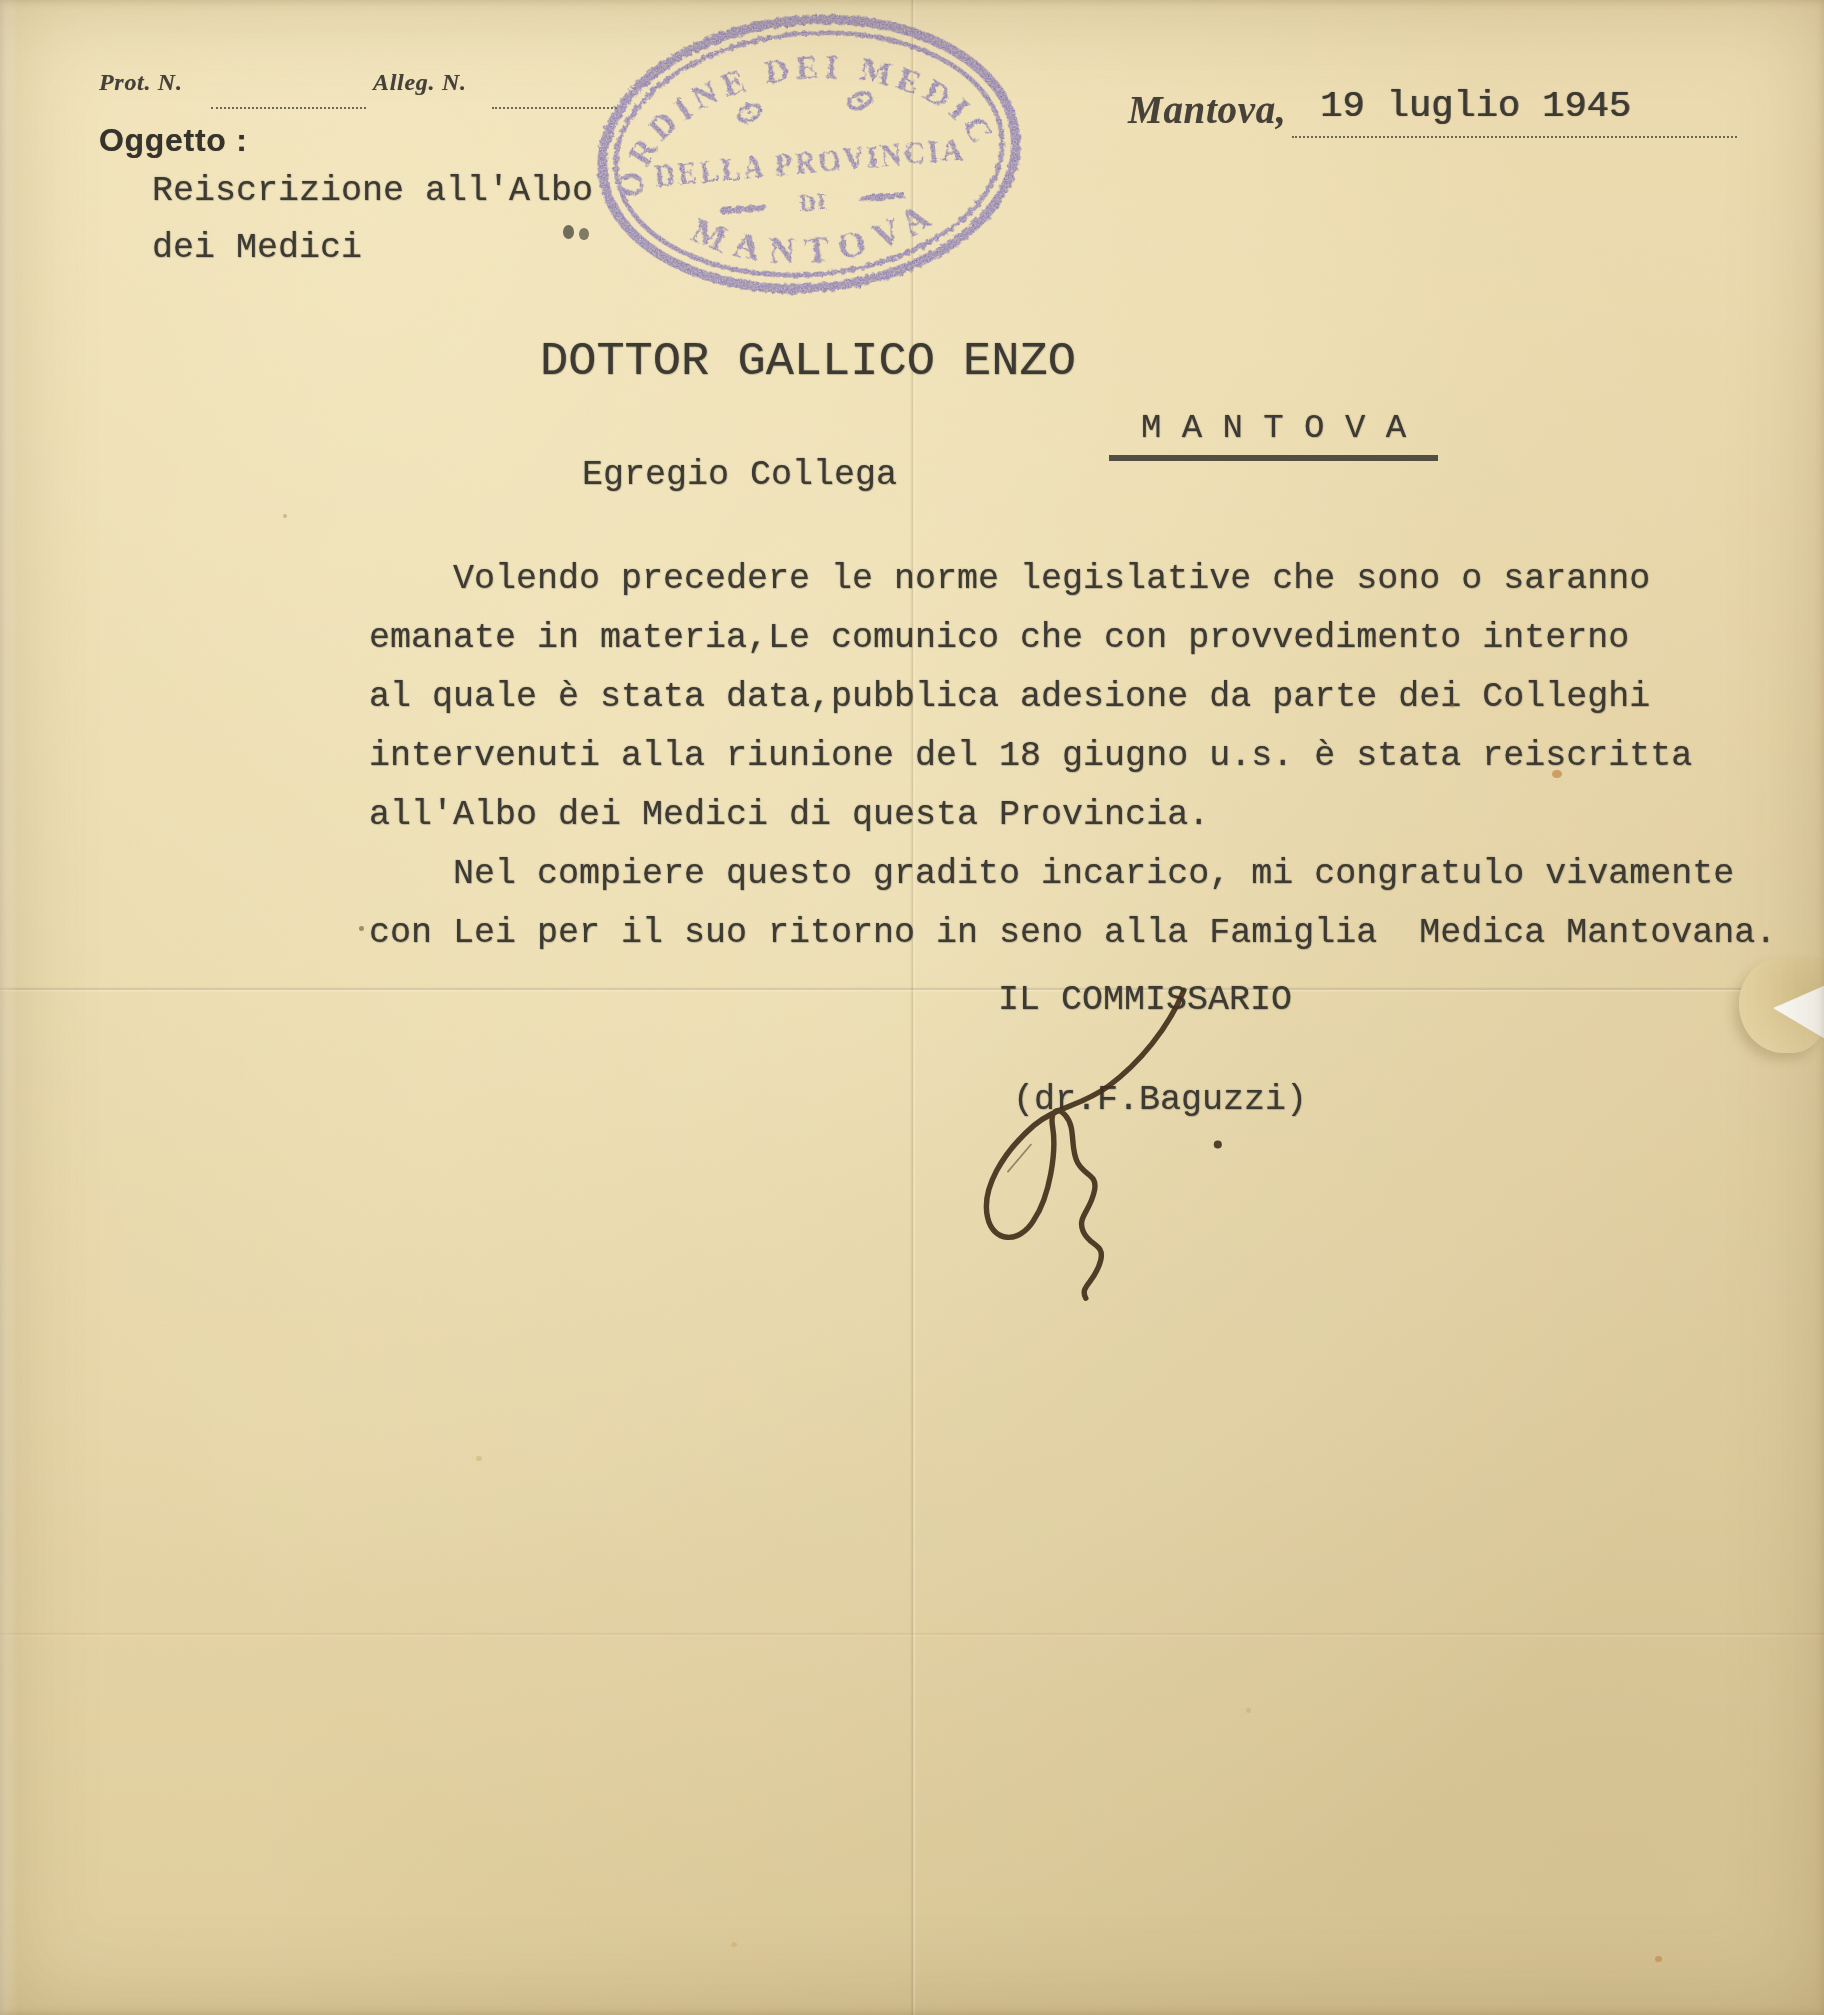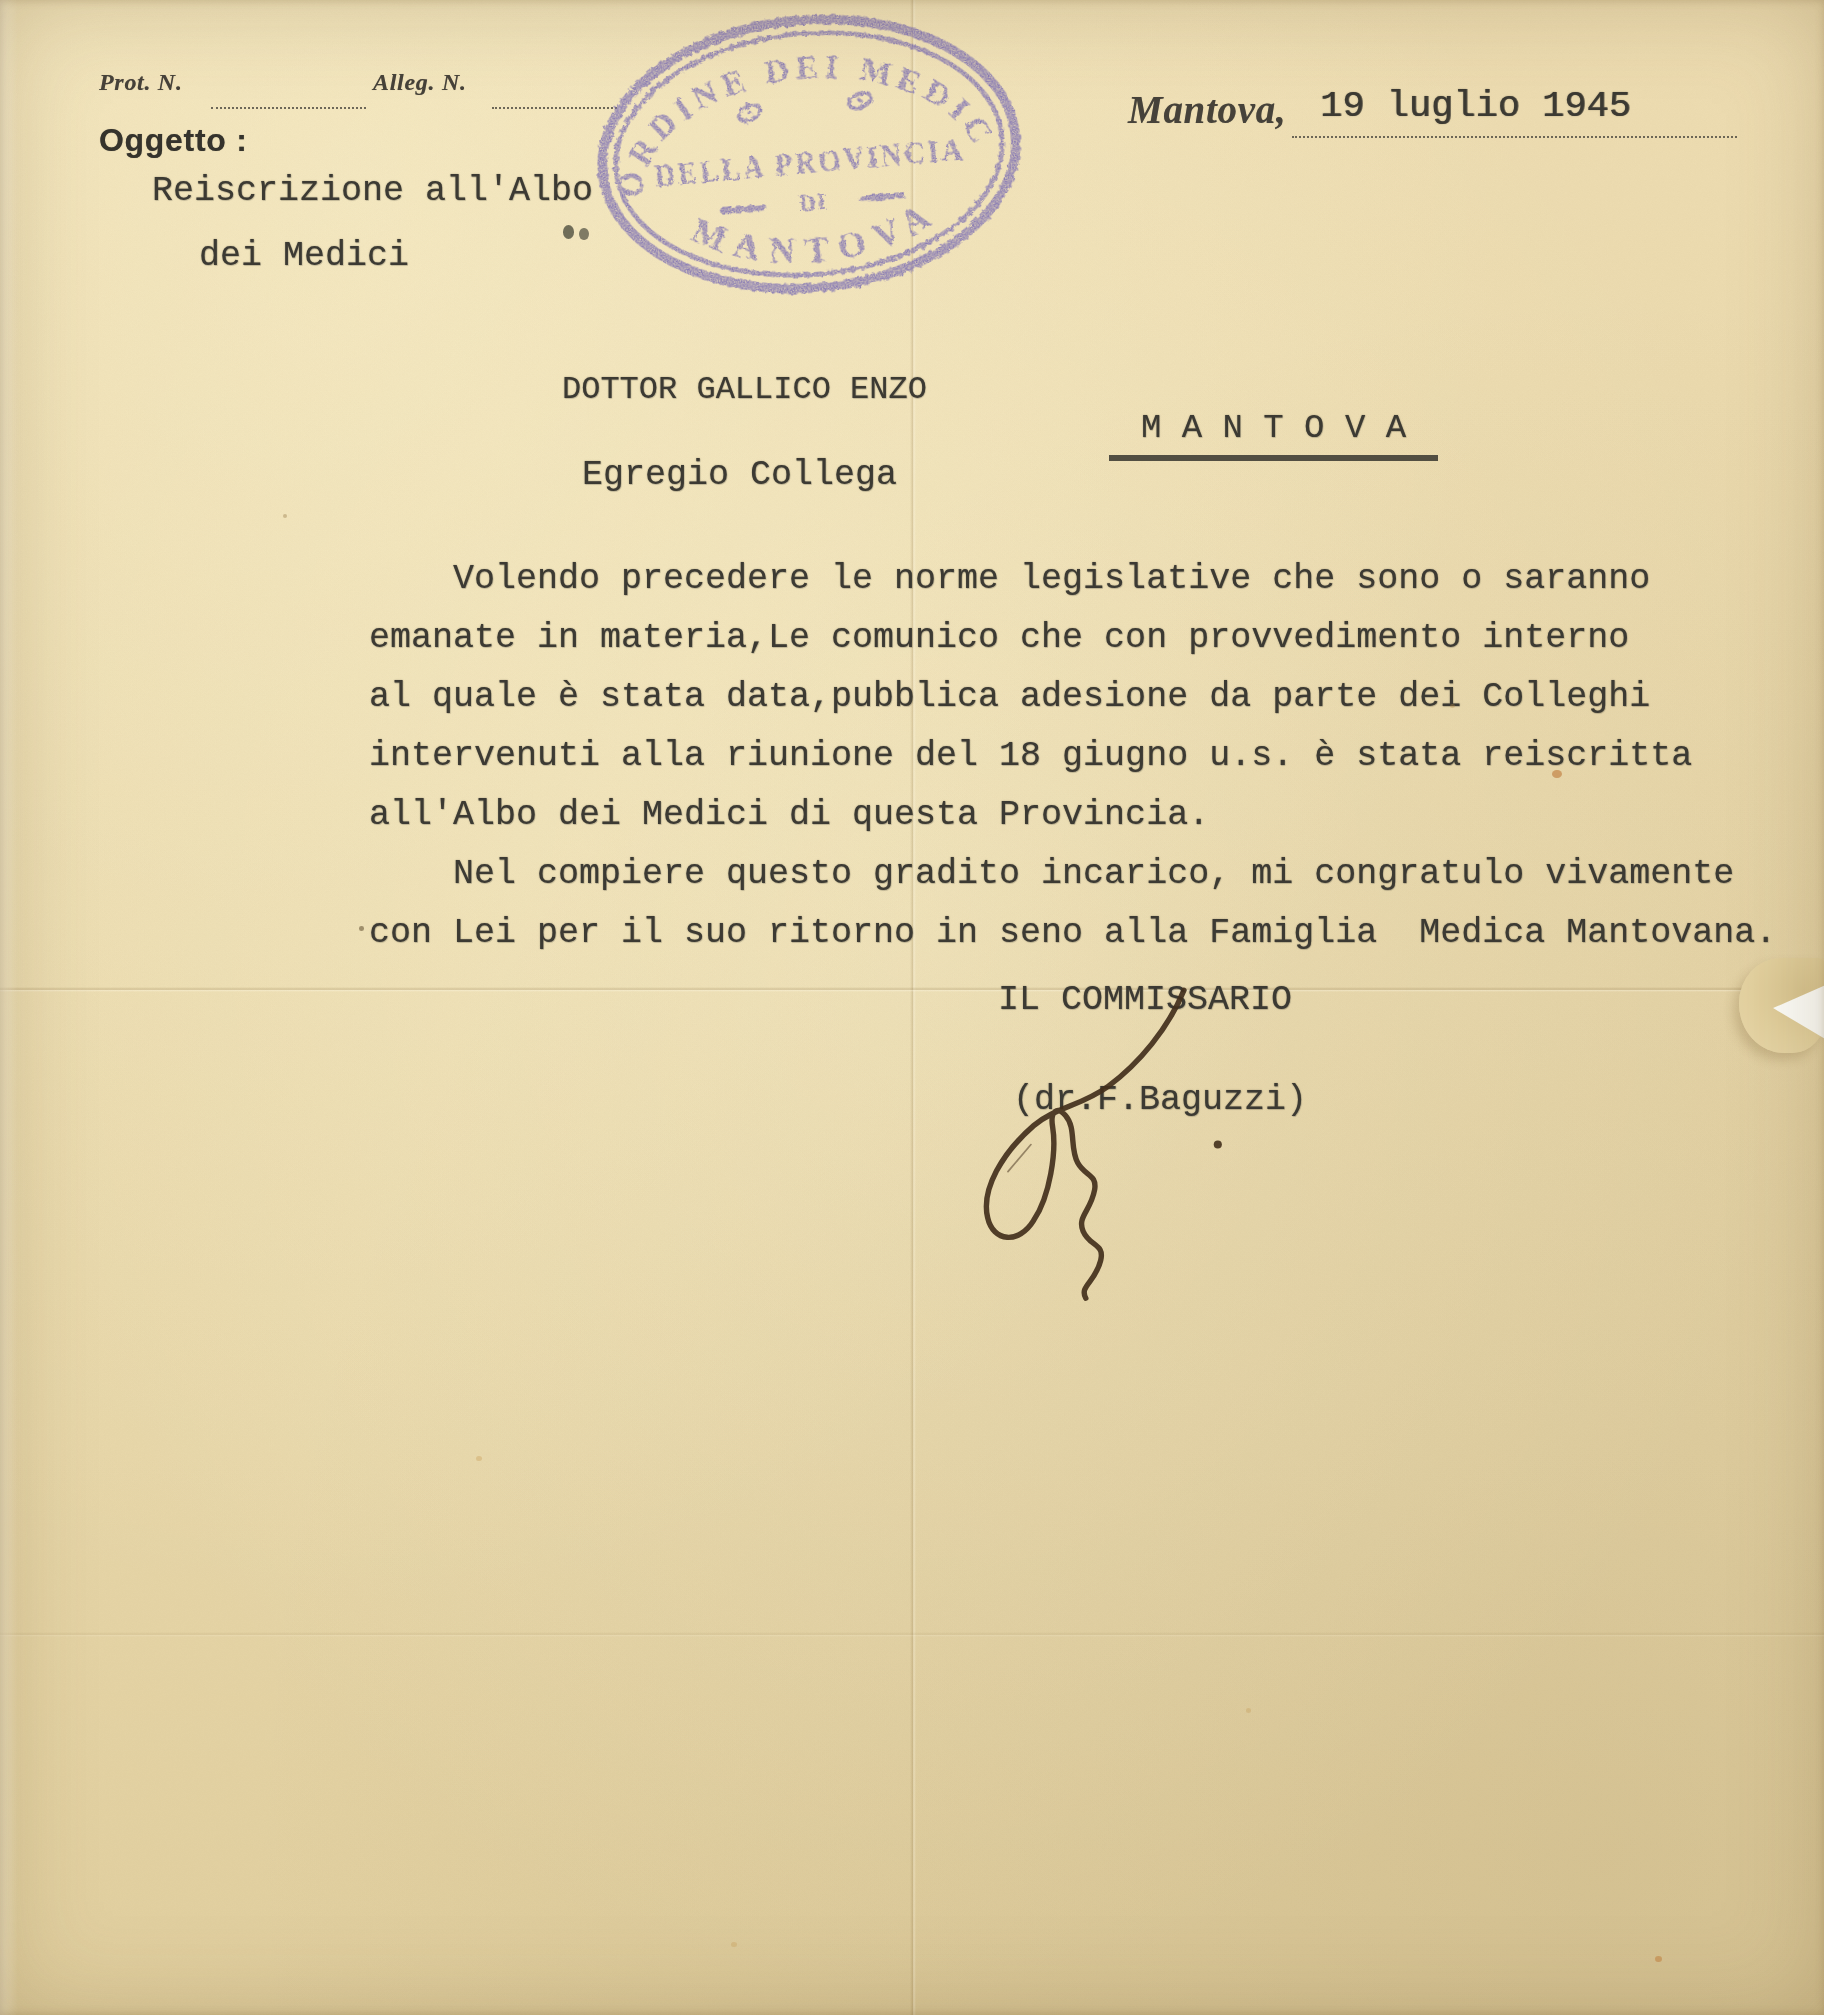--- a/index.html
+++ b/index.html
@@ -77,21 +77,21 @@
   <div class="abs crease-h" style="top:1632px;opacity:.45;"></div>
   <div class="abs" style="left:0;top:0;width:17.6px;height:100%;background:linear-gradient(90deg,rgba(255,250,235,.45),transparent);"></div>
 
   <div class="abs lh" style="left:99px;top:69px;">Prot. N.</div>
   <div class="abs dotline" style="left:211px;top:107px;width:155px;"></div>
   <div class="abs lh" style="left:373px;top:69px;">Alleg. N.</div>
   <div class="abs dotline" style="left:492px;top:107px;width:125px;"></div>
 
   <div class="abs oggetto" style="left:99px;top:122px;">Oggetto :</div>
   <div class="abs tw" style="left:152px;top:171px;">Reiscrizione all'Albo</div>
-  <div class="abs tw" style="left:152px;top:236px;margin-left:47px;">dei Medici</div>
+  <div class="abs tw" style="left:152px;top:228px;">dei Medici</div>
 
   <div class="abs lh city-script" style="left:1128px;top:87px;">Mantova,</div>
   <div class="abs tw date-tw" style="left:1320px;top:85px;">19 luglio 1945</div>
   <div class="abs dotline" style="left:1292px;top:136px;width:445px;"></div>
 
   <svg class="abs" style="left:584px;top:5.4px;" width="450" height="298" viewBox="0 0 664 440">
     <defs>
       <filter id="stampInk" x="-8%" y="-8%" width="116%" height="116%">
         <feTurbulence type="fractalNoise" baseFrequency="0.14" numOctaves="2" seed="3" result="warp"></feTurbulence>
         <feDisplacementMap in="SourceGraphic" in2="warp" scale="8" result="disp"></feDisplacementMap>
@@ -122,21 +122,21 @@
       <text x="332" y="303" text-anchor="middle" font-size="34" letter-spacing="2" stroke="none">DI</text>
       <text font-size="53" letter-spacing="17" stroke="none">
         <textPath href="#arcBot" startOffset="50%" text-anchor="middle">MANTOVA</textPath>
       </text>
     </g>
   </svg>
 
   <div class="abs stain" style="left:563px;top:225px;width:11px;height:13.6px;background:#4f4f3e;opacity:.8;"></div>
   <div class="abs stain" style="left:579px;top:228px;width:9.5px;height:12.2px;background:#4f4f3e;opacity:.7;"></div>
 
-  <div class="abs tw" style="left:562px;top:335px;font-size:32px;margin-top:36px;">DOTTOR GALLICO ENZO</div>
+  <div class="abs tw" style="left:540px;top:335px;font-size:47px;">DOTTOR GALLICO ENZO</div>
   <div class="abs city-box" style="left:1109px;top:409px;">
     <span class="tw" style="font-size:34px;margin-top:32px;">M A N T O V A</span>
   </div>
   <div class="abs tw" style="left:582px;top:455px;">Egregio Collega</div>
 
   <div class="abs body-block" style="left:369px;top:550px;">
     <div class="tw tw-line">    Volendo precedere le norme legislative che sono o saranno</div>
     <div class="tw tw-line">emanate in materia,Le comunico che con provvedimento interno</div>
     <div class="tw tw-line">al quale è stata data,pubblica adesione da parte dei Colleghi</div>
     <div class="tw tw-line">intervenuti alla riunione del 18 giugno u.s. è stata reiscritta</div>

